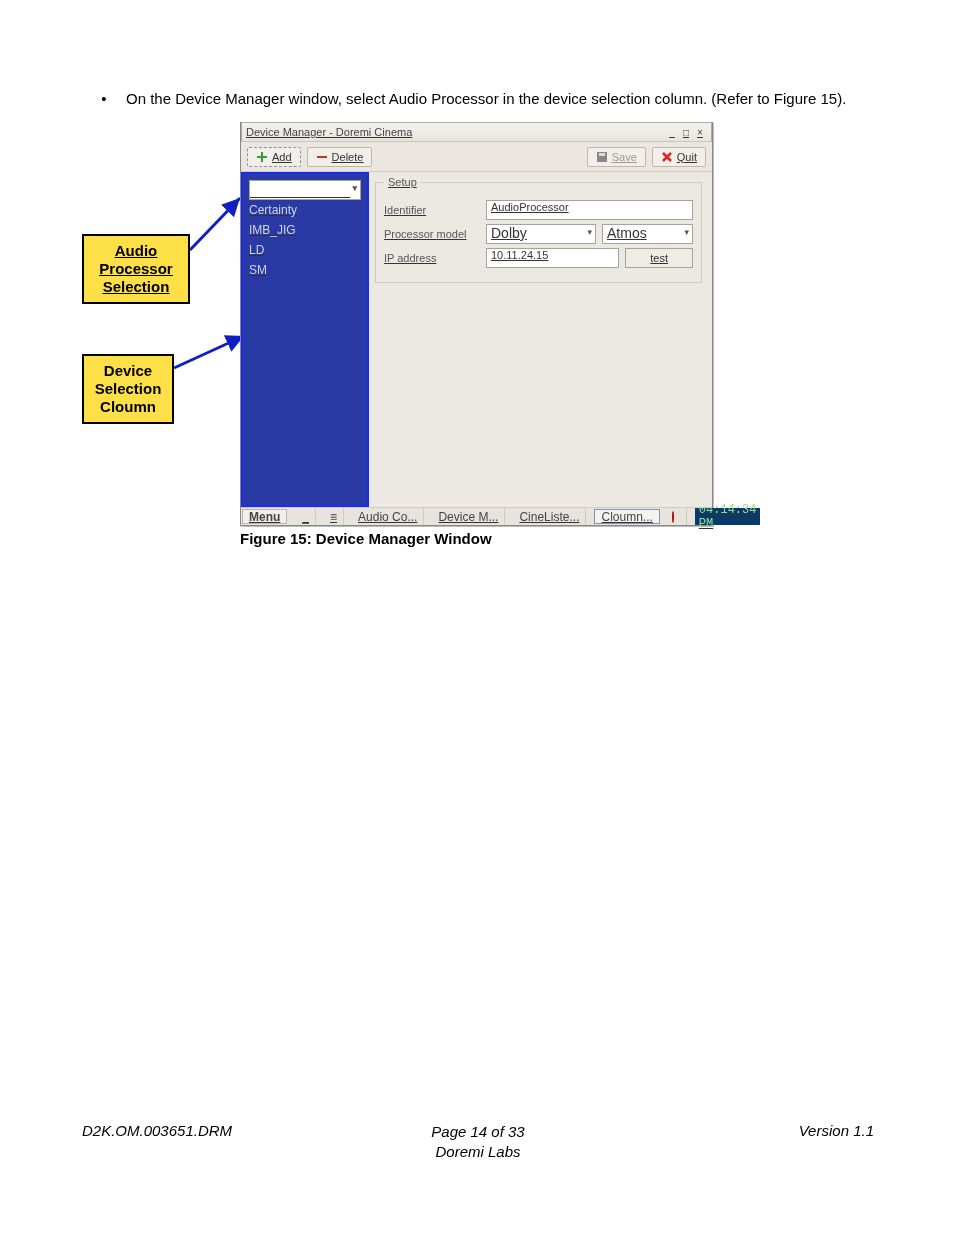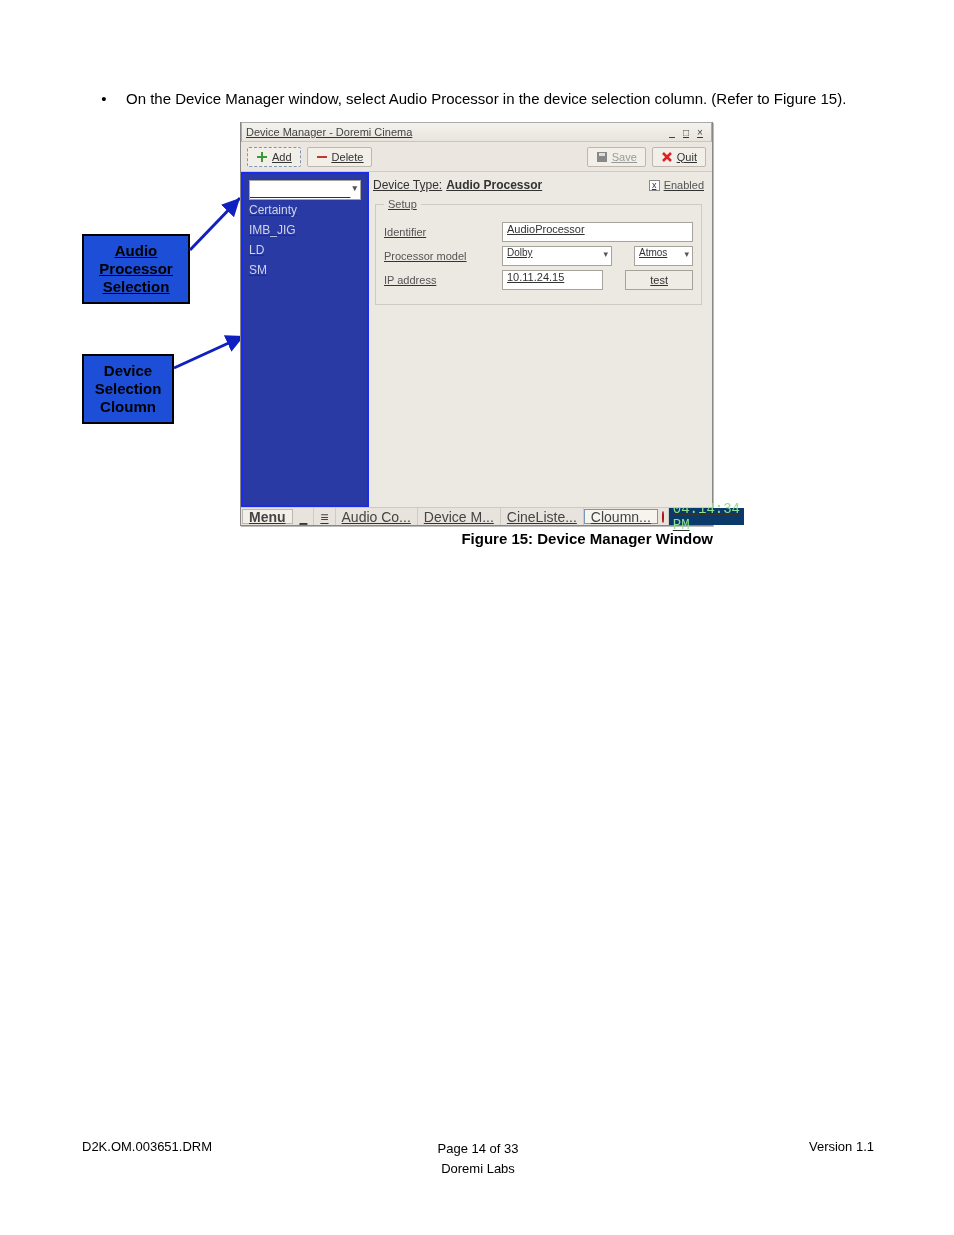--- a/index.html
+++ b/index.html
@@ -34,21 +34,21 @@
   }
   .fig-area {
     position: relative;
     margin-top: 12px;
     height: 420px;
   }
   
   .callout-box {
     position: absolute;
     border: 2px solid #000;
-    background: #1d4ed8;
+    background: #fde047;
     text-align: center;
     font-weight: bold;
     font-size: 15px;
     padding: 6px 6px;
     line-height: 18px;
   }
   .callout-aps { left: 0px; top: 112px; width: 108px; text-decoration: underline; }
   .callout-dsc { left: 0px; top: 232px; width: 92px; }
   
   svg.arrow { position: absolute; overflow: visible; }
@@ -155,36 +155,36 @@
   fieldset.setup {
     border: 1px solid #cfcac2;
     margin: 0 2px;
     padding: 8px 8px 10px 8px;
   }
   fieldset.setup legend { font-size: 11px; color: #555; padding: 0 4px; }
   .form-row {
     display: flex;
     align-items: center;
     margin: 4px 0;
-    gap: 22px;
+    gap: 6px;
   }
   .form-row .flabel { width: 96px; font-size: 11px; color: #555; }
   .txt {
     height: 20px;
     border: 1px solid #a7a39a;
     background: #fff;
     font-size: 11px;
     padding: 0 4px;
     color: #333;
   }
   .sel {
     height: 20px;
     border: 1px solid #a7a39a;
     background: #fff;
-    font-size: 10px;
+    font-size: 14px;
     padding: 0 16px 0 4px;
     color: #333;
     position: relative;
   }
   .sel::after {
     content: "▾";
     position: absolute;
     right: 3px; top: 2px;
     font-size: 9px; color: #555;
   }
@@ -196,22 +196,23 @@
     padding: 0 24px;
     display: inline-flex;
     align-items: center;
   }
   .taskbar {
     height: 18px;
     background: #e8e4dd;
     border-top: 1px solid #cfcac2;
     display: flex;
     align-items: stretch;
-    font-size: 14px;
+    font-size: 12px;
     color: #444;
+    gap: 8px;
   }
   .taskbar .tb {
     border-right: 1px solid #cfcac2;
     padding: 0 6px;
     display: flex;
     align-items: center;
     white-space: nowrap;
   }
   .taskbar .tb.menu { font-weight: bold; background:#f2efe9; border:1px solid #bdb8ad; margin:1px; padding:0 6px;}
   .taskbar .tb.active { background:#f6f4ef; border:1px solid #7a97b5; margin:1px 0; }
@@ -222,33 +223,34 @@
     font-family: "Courier New", monospace;
     padding: 4px 4px;
     display:flex; align-items:center;
   }
   .taskbar .redcirc {
     width:12px;height:12px;border-radius:50%;background:#d23; margin:auto 4px; align-self:center;
     border:1px solid #a11;
   }
   
   .caption {
-    text-align: right;
+    text-align: left;
     font-weight: bold;
     font-size: 15px;
     margin-top: 2px;
   }
   
   .footer {
     position: absolute;
     left: 82px;
     right: 80px;
-    bottom: 56px;
-    display: flex;
-    font-size: 13px;
+    bottom: 73px;
+    display: flex;
+    font-size: 15px;
+    font-style: italic;
   }
   .footer .l { flex:1; text-align:left; }
   .footer .c { flex:1; text-align:center; line-height:20px; }
   .footer .r { flex:1; text-align:right; }
 </style>
 </head>
 <body>
 
 <div class="page-content">
 
@@ -328,27 +330,20 @@
       <div class="body-split">
         <div class="sidebar">
           <div class="item sel">AudioProcessor</div>
           <div class="item">Certainty</div>
           <div class="item">IMB_JIG</div>
           <div class="item">LD</div>
           <div class="item">SM</div>
         </div>
 
         <div class="mainpane">
-          <div class="dtype-row">
-            <span class="lab">Device Type:</span>
-            <span class="val">Audio Processor</span>
-            <span class="flex"></span>
-            <span class="enabled-chk">x</span>
-            <span class="enabled-lab">Enabled</span>
-          </div>
 
           <fieldset class="setup">
             <legend>Setup</legend>
 
             <div class="form-row">
               <span class="flabel">Identifier</span>
               <span class="txt" style="flex:1">AudioProcessor</span>
             </div>
 
             <div class="form-row">

